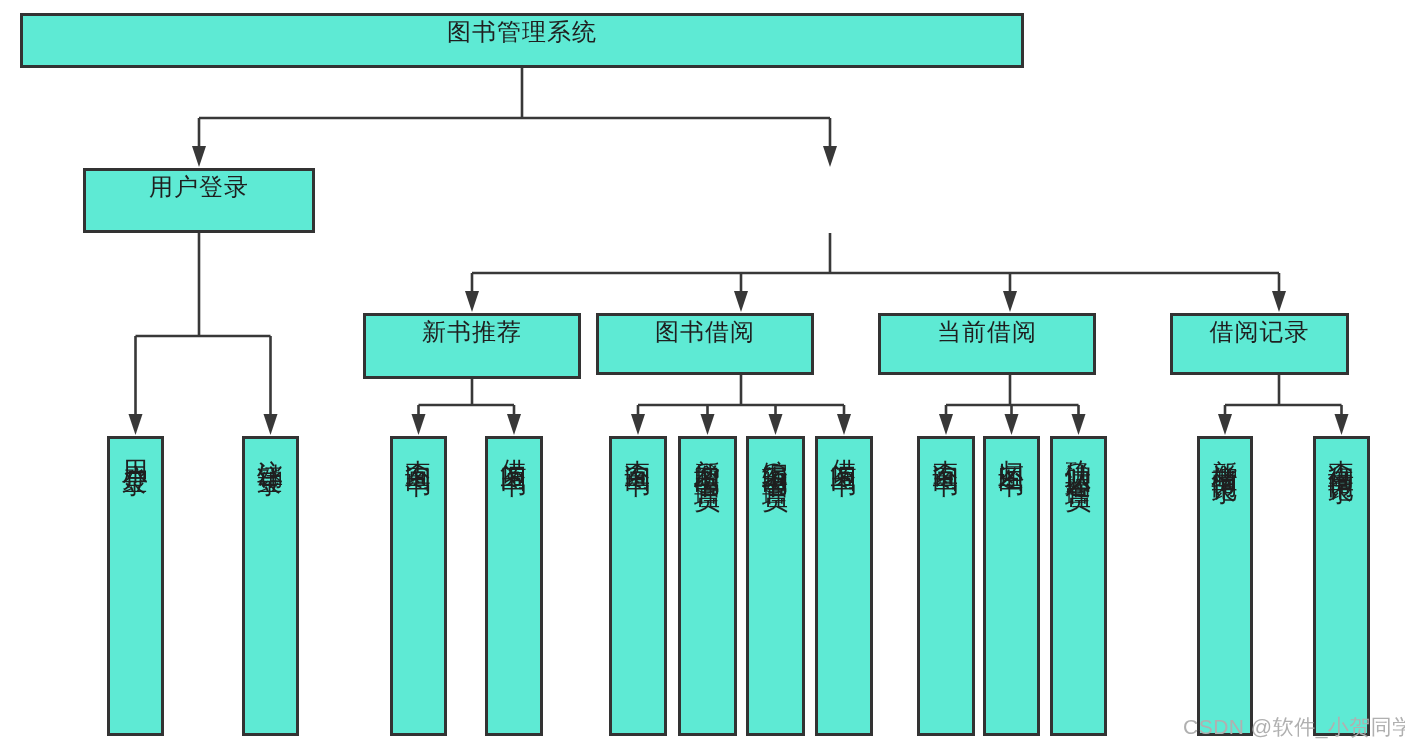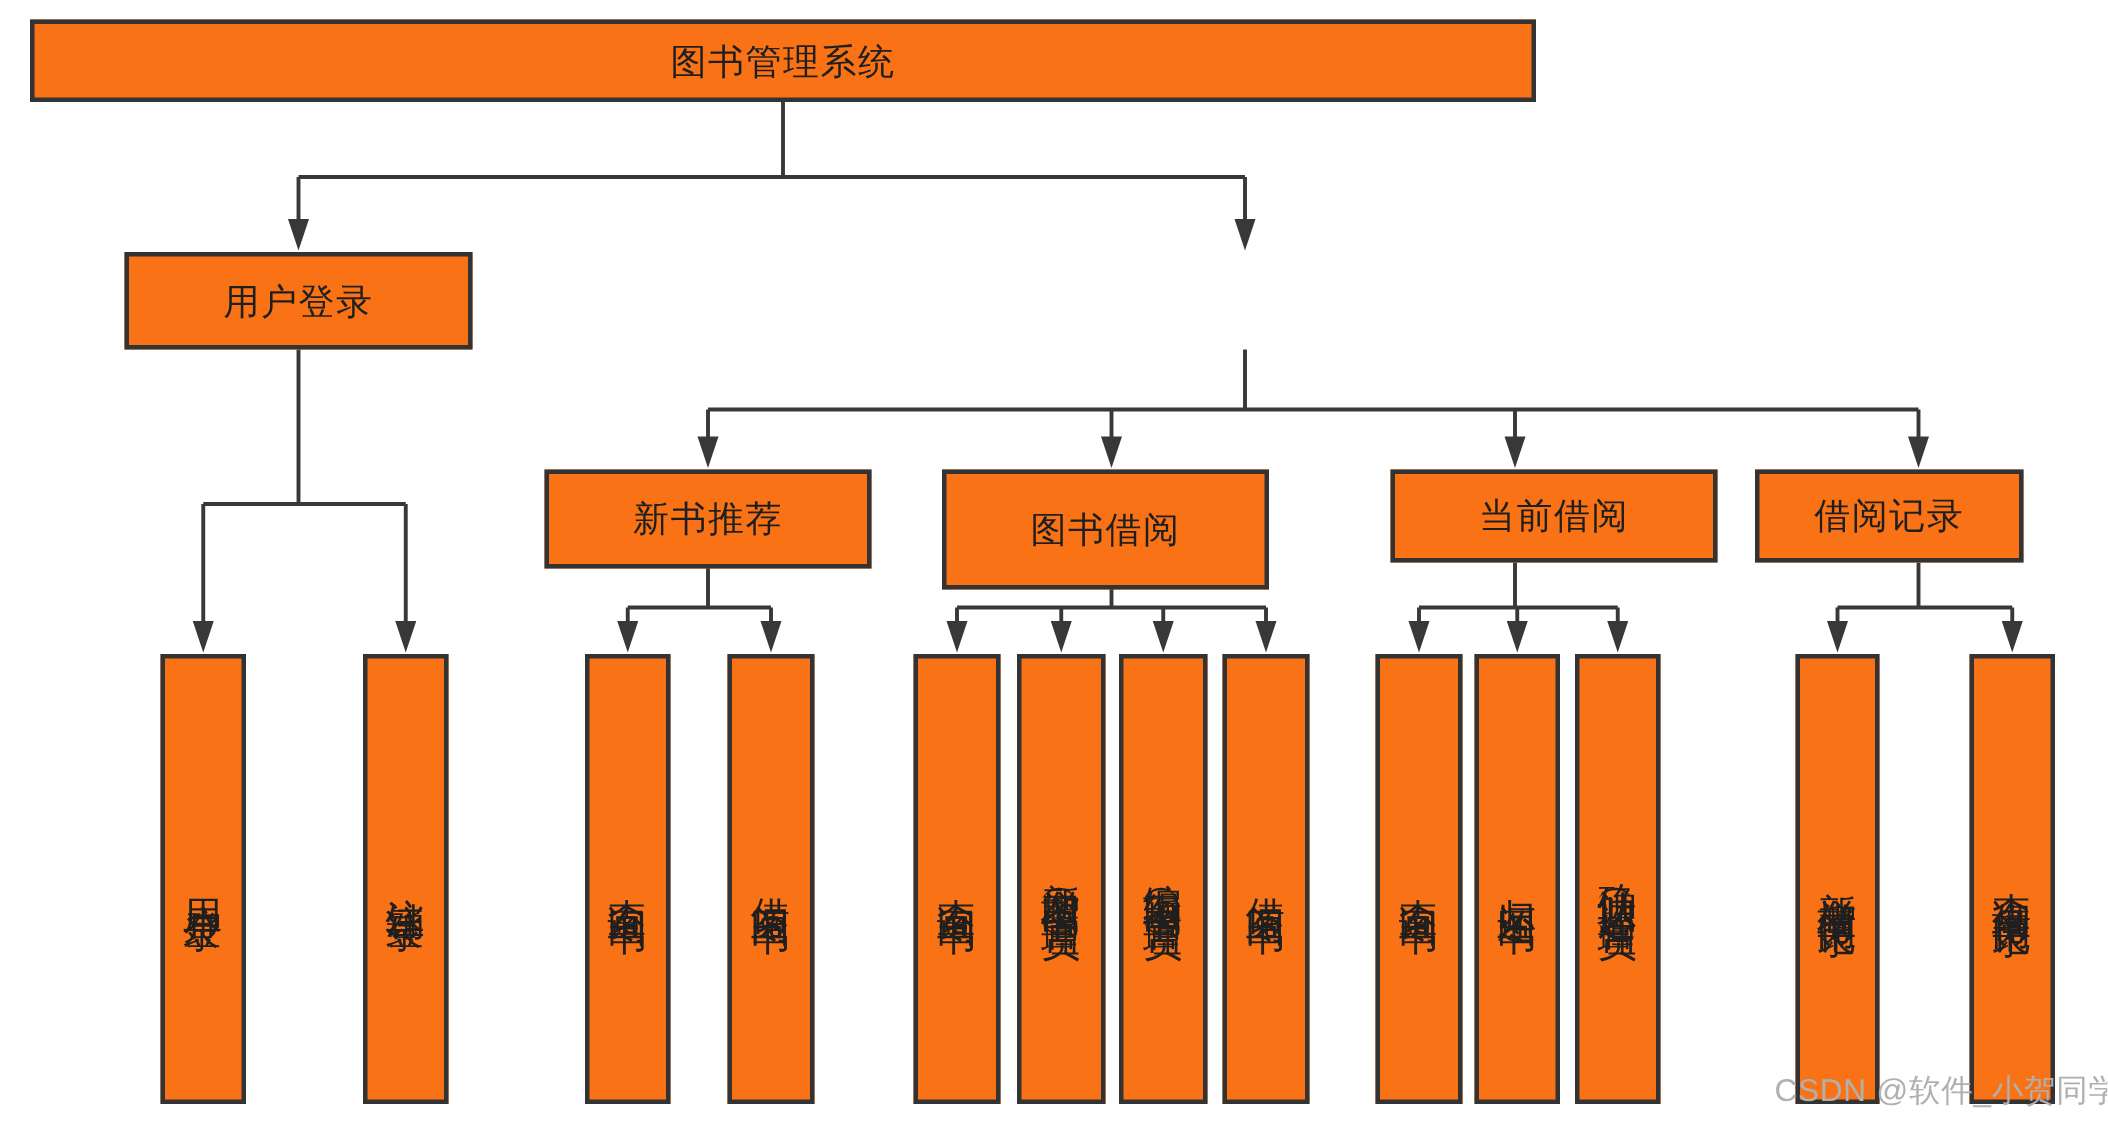--- a/index.html
+++ b/index.html
@@ -20,23 +20,23 @@
     left: 0;
     top: 0;
     width: 1405px;
     height: 747px;
     z-index: 1;
   }
   .node {
     position: absolute;
     box-sizing: border-box;
     border: 3px solid #333333;
-    background: #f97316;
+    background: #5eead4;
     display: flex;
-    align-items: center;
+    align-items: flex-start;
     justify-content: center;
     color: #1f1f1f;
     z-index: 2;
   }
   .node.h-box {
     font-size: 24px;
     letter-spacing: 1px;
   }
   .node.leaf {
     font-size: 26px;
@@ -141,24 +141,24 @@
     <span>图书管理系统</span>
   </div>
 
   <div class="node h-box" style="left:83px; top:168px; width:232px; height:65px;">
     <span>用户登录</span>
   </div>
 
   <div class="node h-box" style="left:363px; top:313px; width:218px; height:66px;">
     <span>新书推荐</span>
   </div>
-  <div class="node h-box" style="left:628px; top:313px; width:218px; height:80px;">
+  <div class="node h-box" style="left:596px; top:313px; width:218px; height:62px;">
     <span>图书借阅</span>
   </div>
-  <div class="node h-box" style="left:927px; top:313px; width:218px; height:62px;">
+  <div class="node h-box" style="left:878px; top:313px; width:218px; height:62px;">
     <span>当前借阅</span>
   </div>
   <div class="node h-box" style="left:1170px; top:313px; width:179px; height:62px;">
     <span>借阅记录</span>
   </div>
 
   <div class="node leaf" style="left:107px; top:436px; width:57px; height:300px;">
     <span class="v-label">用户登录</span>
   </div>
   <div class="node leaf" style="left:242px; top:436px; width:57px; height:300px;">

